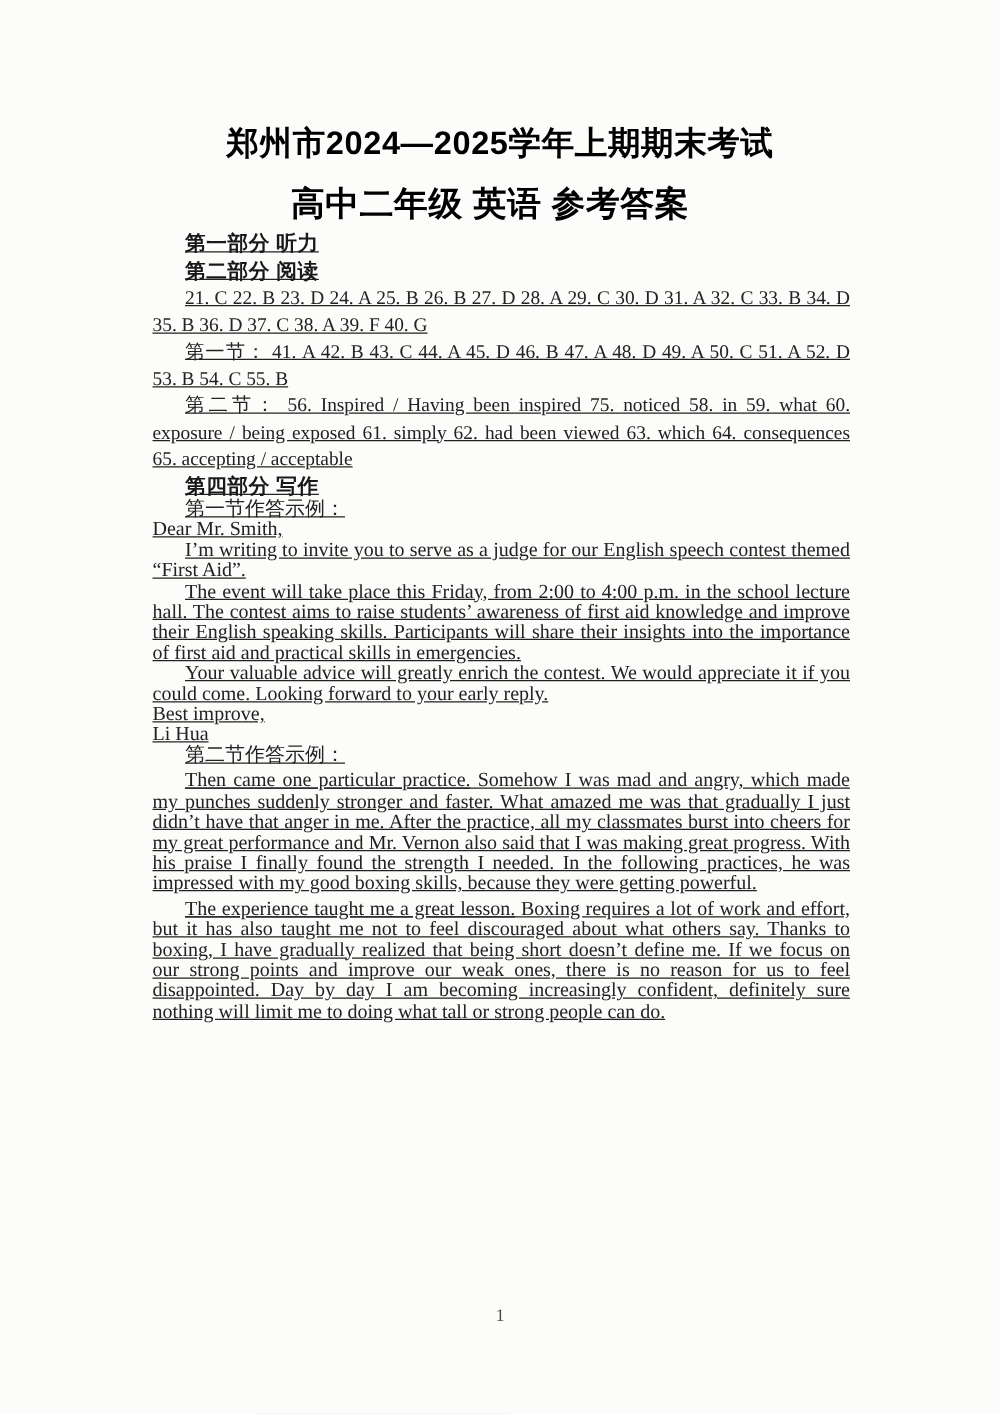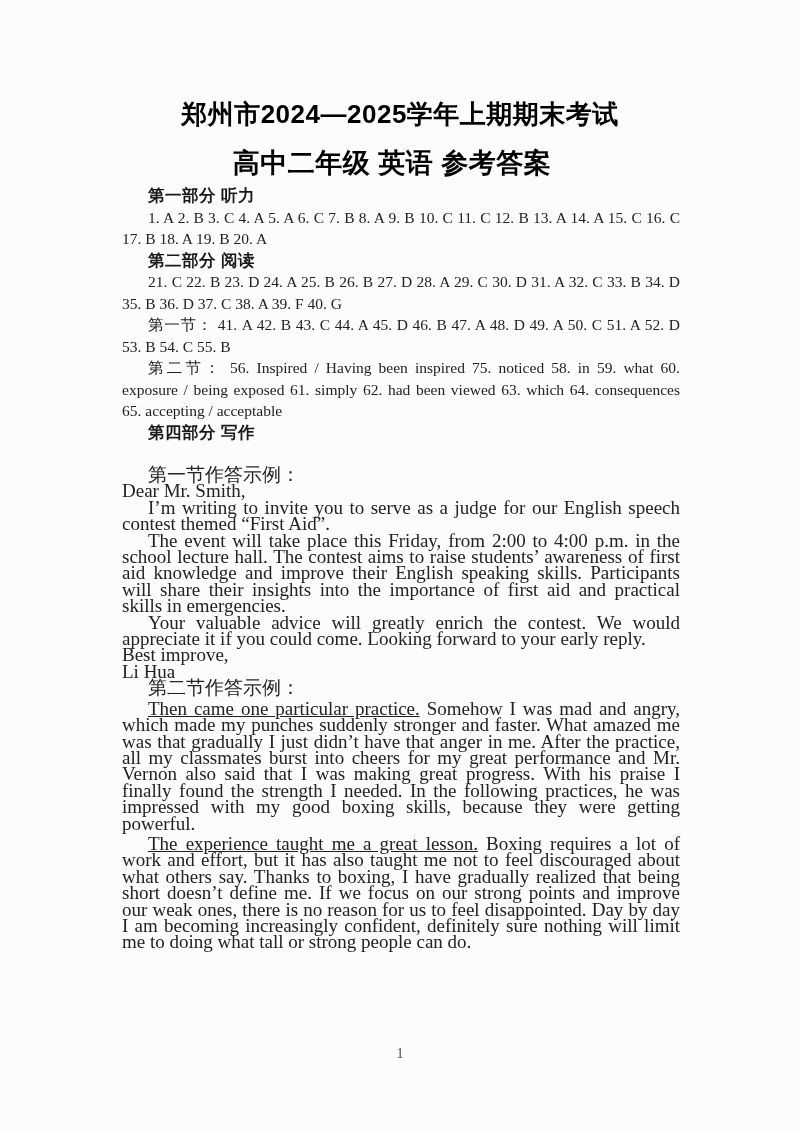--- a/index.html
+++ b/index.html
@@ -32,20 +32,21 @@
   }
   .title2 {
     font-size: 27px;
     line-height: 30px;
     margin: 19px 16px 0 0;
     letter-spacing: 0.5px;
   }
   .content {
     margin-left: 122px;
     width: 558px;
+    text-decoration: underline;
   }
   
   .answers-block {
     margin-top: 7px;
     font-size: 15.5px;
     line-height: 21.5px;
   }
   .answers-block p, .answers-block h2 {
     margin: 0;
     padding: 0;
@@ -58,23 +59,22 @@
     color: #191919;
     text-indent: 26px;
     letter-spacing: 0.5px;
   }
   .ans-line {
     text-indent: 26px;
     text-align: justify;
   }
   
   .writing {
-    font-size: 19px;
+    font-size: 16px;
     line-height: 16.4px;
-    margin-top: 24px;
   }
   .writing p {
     margin: 0;
     padding: 0;
     text-align: justify;
   }
   .w-label {
     text-indent: 26px;
     text-align: left !important;
   }
@@ -108,21 +108,20 @@
 
   <div class="titles">
     <h1 class="title1">郑州市2024—2025学年上期期末考试</h1>
     <h1 class="title2">高中二年级 英语 参考答案</h1>
   </div>
 
   <div class="content">
 
     <div class="answers-block">
       <h2 class="cn-heading">第一部分 听力</h2>
-      <p class="ans-line">1. A 2. B 3. C 4. A 5. A 6. C 7. B 8. A 9. B 10. C 11. C 12. B 13. A 14. A 15. C 16. C 17. B 18. A 19. B 20. A</p>
 
       <h2 class="cn-heading">第二部分 阅读</h2>
       <p class="ans-line">21. C 22. B 23. D 24. A 25. B 26. B 27. D 28. A 29. C 30. D 31. A 32. C 33. B 34. D 35. B 36. D 37. C 38. A 39. F 40. G</p>
 
       <p class="ans-line">第一节： 41. A 42. B 43. C 44. A 45. D 46. B 47. A 48. D 49. A 50. C 51. A 52. D 53. B 54. C 55. B</p>
       <p class="ans-line">第二节： 56. Inspired / Having been inspired 75. noticed 58. in 59. what 60. exposure / being exposed 61. simply 62. had been viewed 63. which 64. consequences 65. accepting / acceptable</p>
 
       <h2 class="cn-heading">第四部分 写作</h2>
     </div>
 

